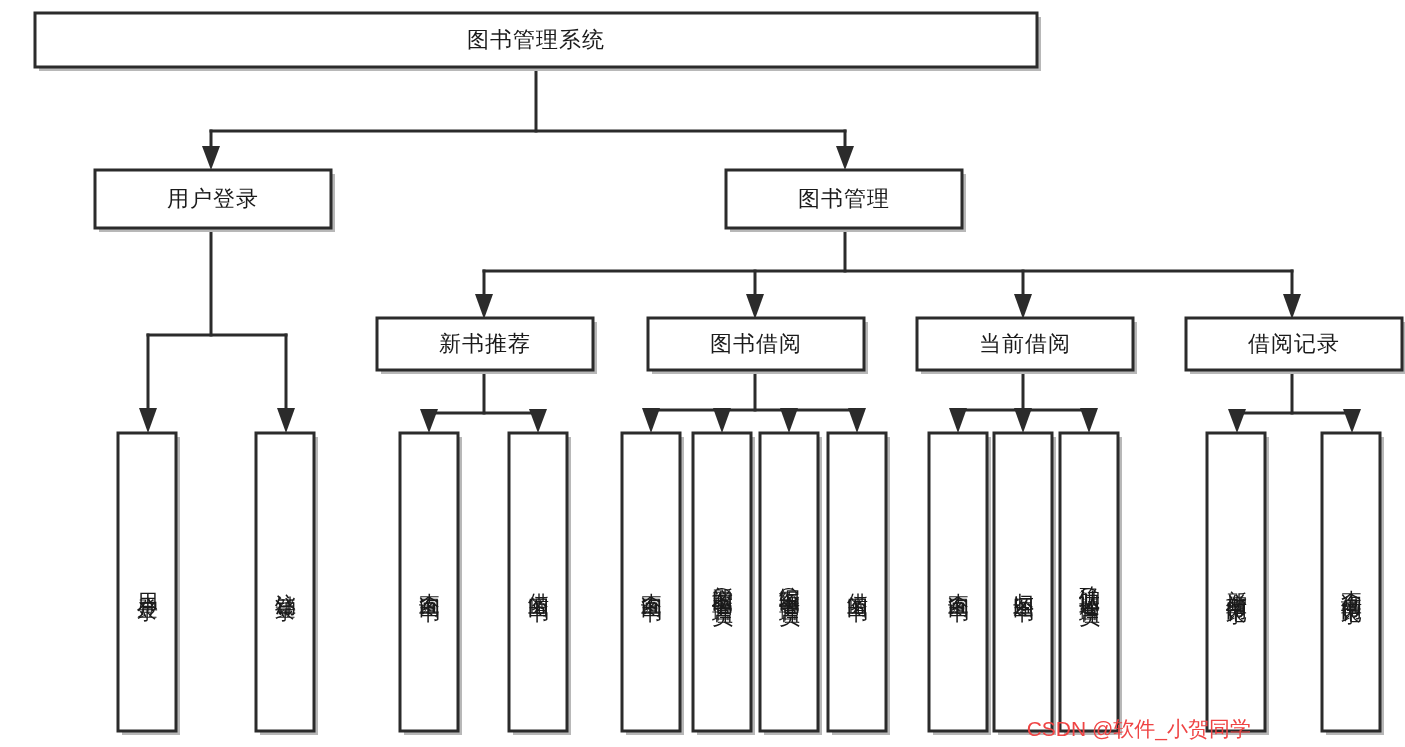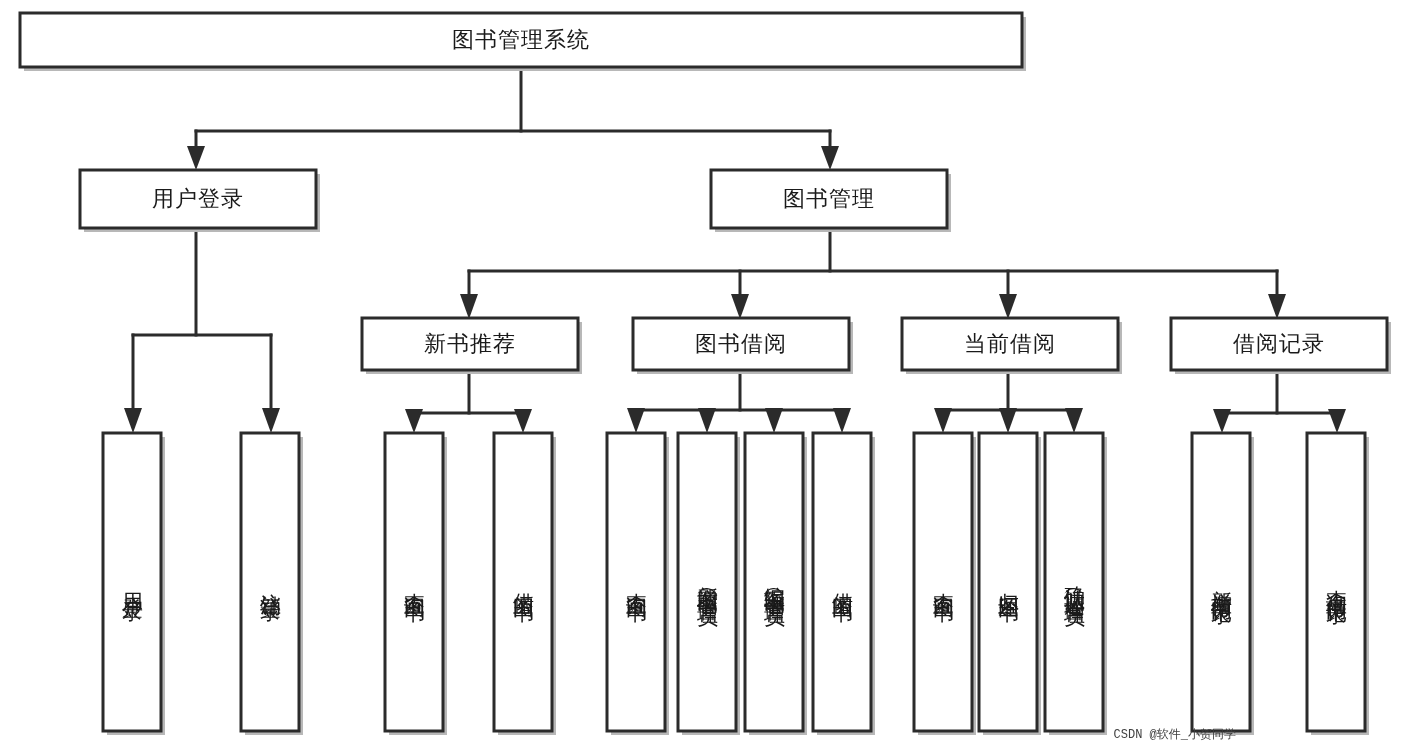--- a/index.html
+++ b/index.html
@@ -11,20 +11,21 @@
     width: 1405px;
     height: 747px;
     font-family: "DejaVu Sans", "Liberation Sans", sans-serif;
     overflow: hidden;
     position: relative;
   }
   #diagram-root {
     position: relative;
     width: 1244px;
     height: 747px;
+    margin-left: 15px;
   }
   svg.diagram {
     position: absolute;
     top: 0;
     left: 0;
     width: 1405px;
     height: 747px;
   }
   .node-box {
     fill: #ffffff;
@@ -68,23 +69,23 @@
     line-height: 1.18;
     color: #1a1a1a;
     letter-spacing: 3px;
     white-space: nowrap;
     text-align: center;
   }
   .watermark {
     position: absolute;
     right: 8px;
     bottom: 4px;
-    font-family: Liberation Mono, monospace;
-    font-size: 12px;
-    color: #404040;
+    font-family: Liberation Sans, sans-serif;
+    font-size: 21px;
+    color: #ef4444;
     white-space: nowrap;
   }
 </style>
 </head>
 <body>
 
 <div id="diagram-root">
 
   <svg class="diagram" viewBox="0 0 1405 747">
 

